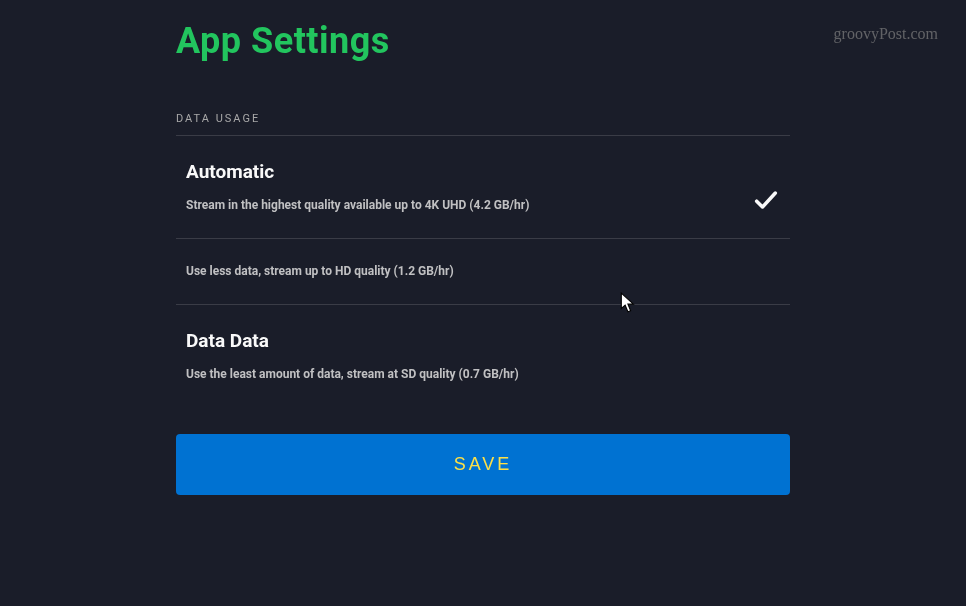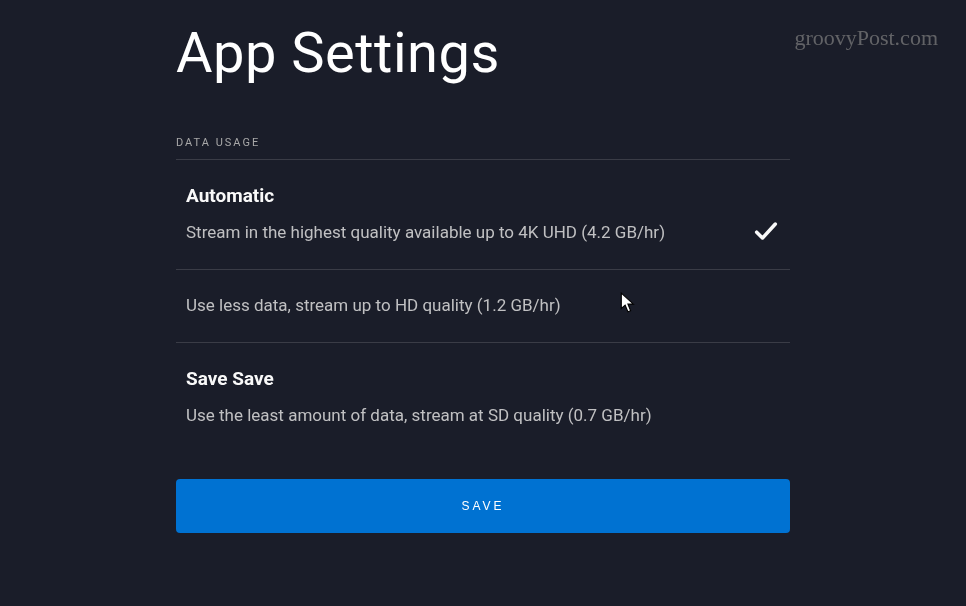--- a/index.html
+++ b/index.html
@@ -19,28 +19,28 @@
     .container {
       padding: 20px 176px 40px 176px;
     }
     .header {
       display: flex;
       justify-content: space-between;
       align-items: flex-start;
       margin-bottom: 50px;
     }
     .page-title {
-      font-size: 56px;
-      font-weight: 400;
-      color: #ffffff;
+      font-size: 36px;
+      font-weight: 700;
+      color: #22c55e;
       letter-spacing: 0.5px;
     }
     .watermark {
       font-family: Georgia, "Times New Roman", serif;
-      font-size: 22px;
+      font-size: 16px;
       color: #808080;
       opacity: 0.7;
       position: absolute;
       right: 28px;
       top: 25px;
     }
     .section-label {
       font-size: 11px;
       font-weight: 400;
       letter-spacing: 2px;
@@ -63,42 +63,42 @@
     .option-content {
       flex: 1;
     }
     .option-title {
       font-size: 19px;
       font-weight: 700;
       color: #f9f9f9;
       margin-bottom: 14px;
     }
     .option-description {
-      font-size: 17px;
-      font-weight: 400;
+      font-size: 12px;
+      font-weight: 700;
       color: #c0c0c2;
       line-height: 1.4;
     }
     .check-icon {
       width: 28px;
       height: 28px;
       margin-left: 20px;
       margin-top: 4px;
       flex-shrink: 0;
     }
     .check-icon svg {
       width: 100%;
       height: 100%;
     }
     .save-button {
       width: 100%;
       background: #0072d2;
       border: none;
-      color: #ffffff;
-      font-size: 12px;
+      color: #fde047;
+      font-size: 18px;
       font-weight: 500;
       letter-spacing: 3px;
       padding: 20px 0;
       border-radius: 4px;
       cursor: pointer;
       margin-top: 28px;
       text-transform: uppercase;
     }
     .cursor {
       position: absolute;
@@ -139,21 +139,21 @@
 
   <div class="option">
     <div class="option-content">
       <div class="option-description">Use less data, stream up to HD quality (1.2 GB/hr)</div>
     </div>
   </div>
   <hr class="divider">
 
   <div class="option">
     <div class="option-content">
-      <div class="option-title">Save Save</div>
+      <div class="option-title">Data Data</div>
       <div class="option-description">Use the least amount of data, stream at SD quality (0.7 GB/hr)</div>
     </div>
   </div>
 
   <button class="save-button">SAVE</button>
 </div>
 
 <div class="watermark">groovyPost.com</div>
 
 <div class="cursor">

